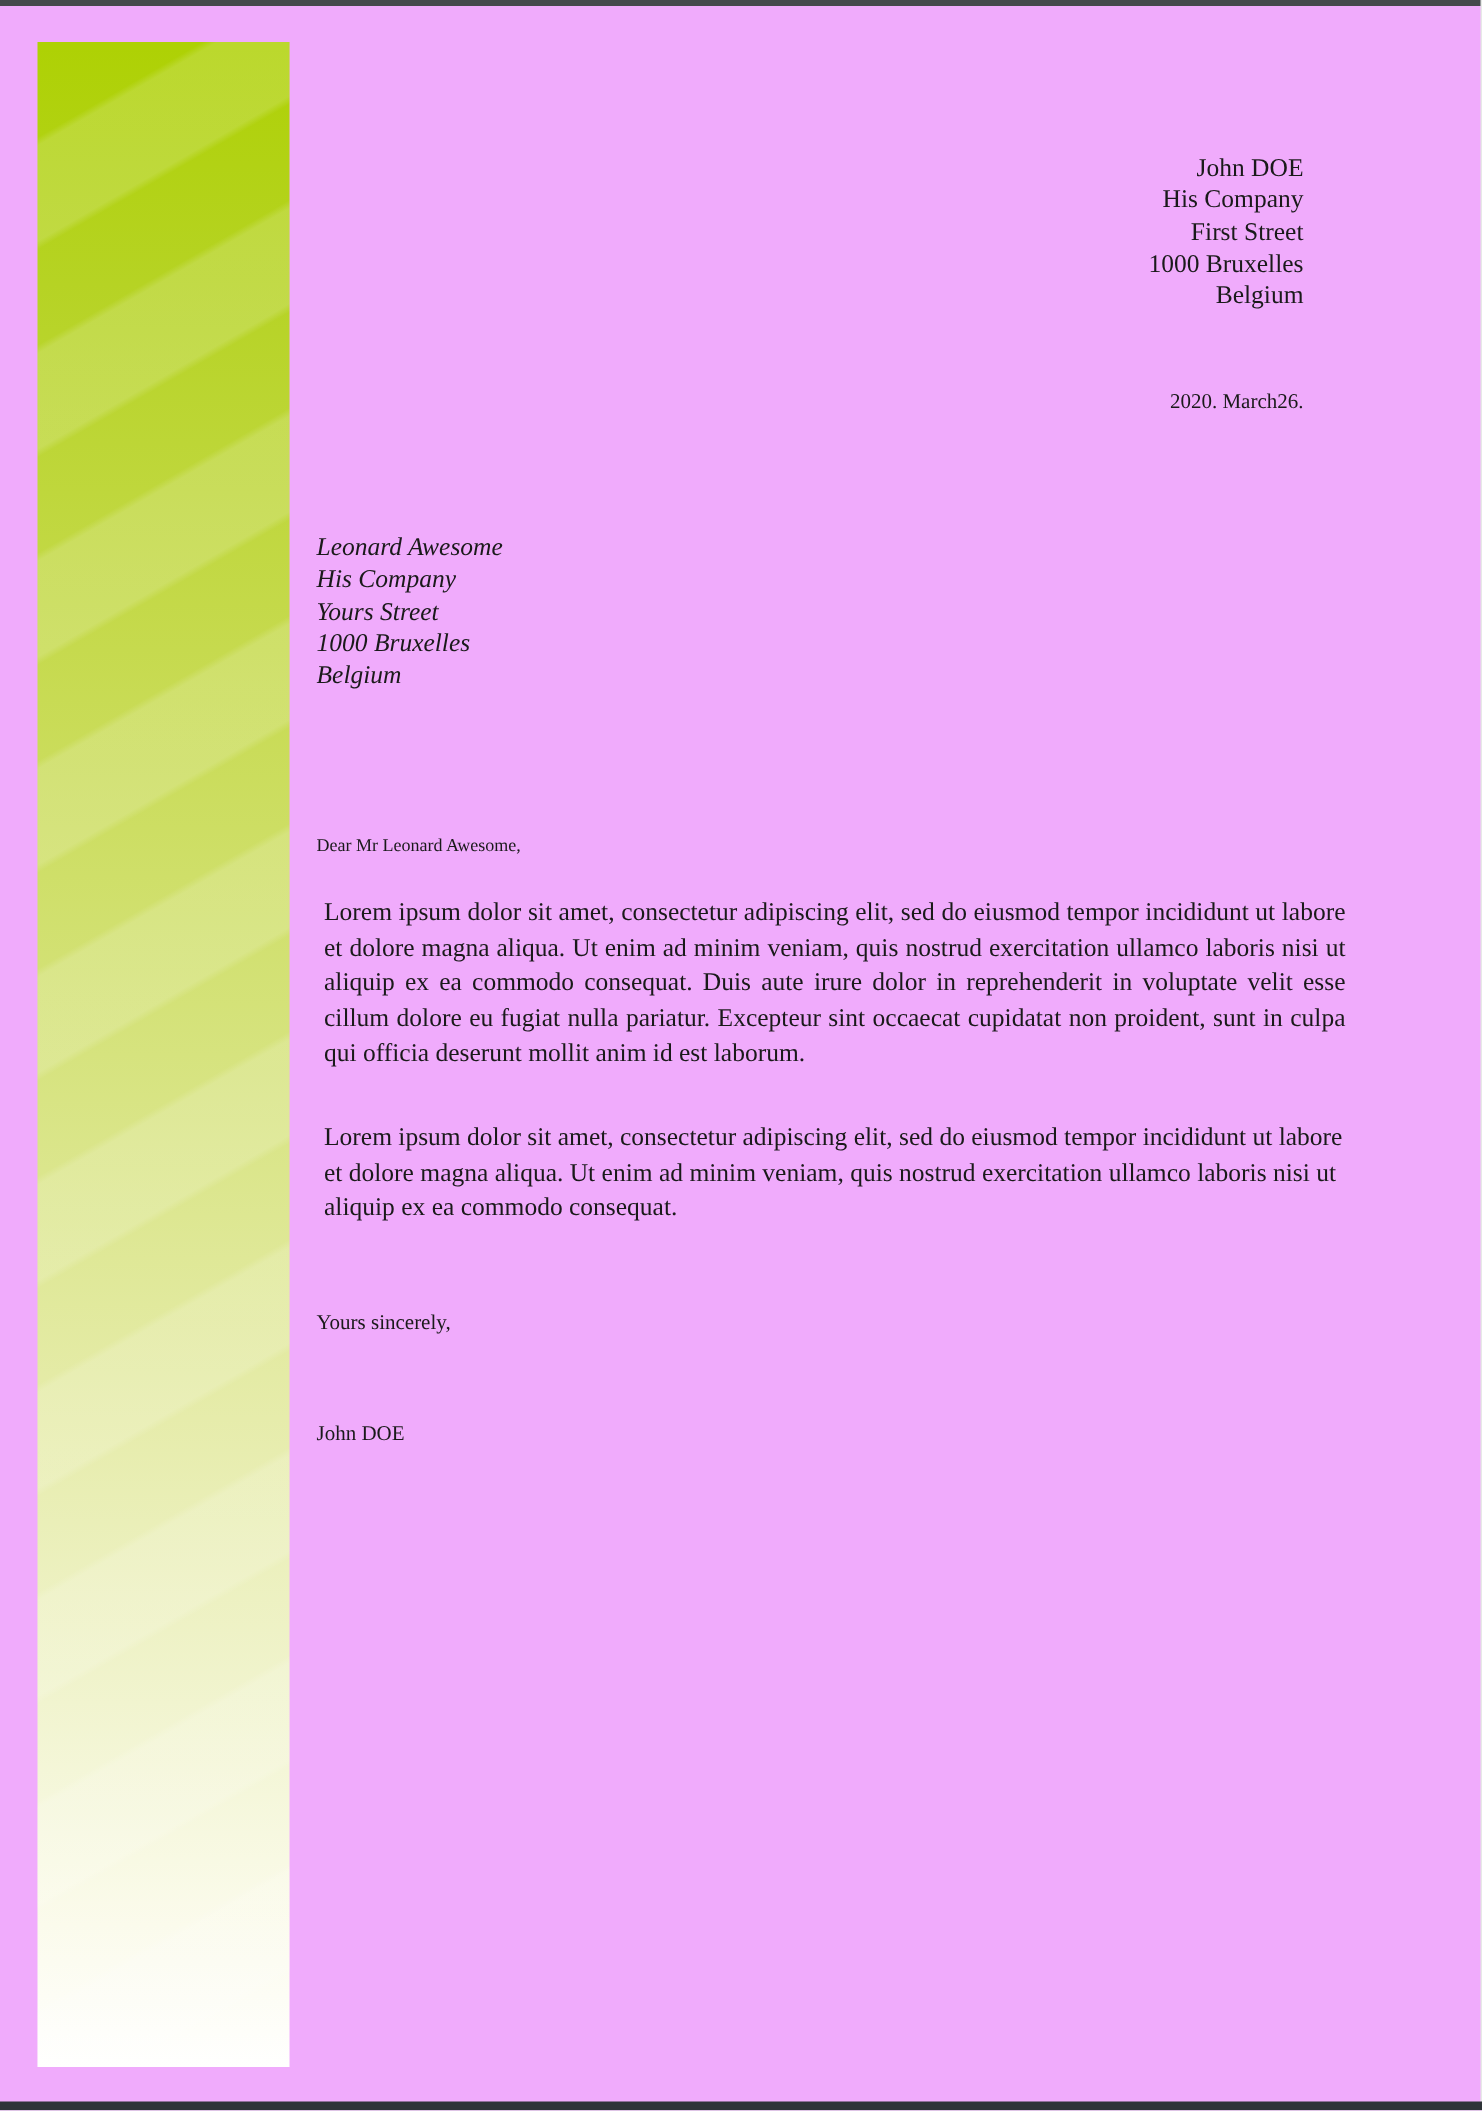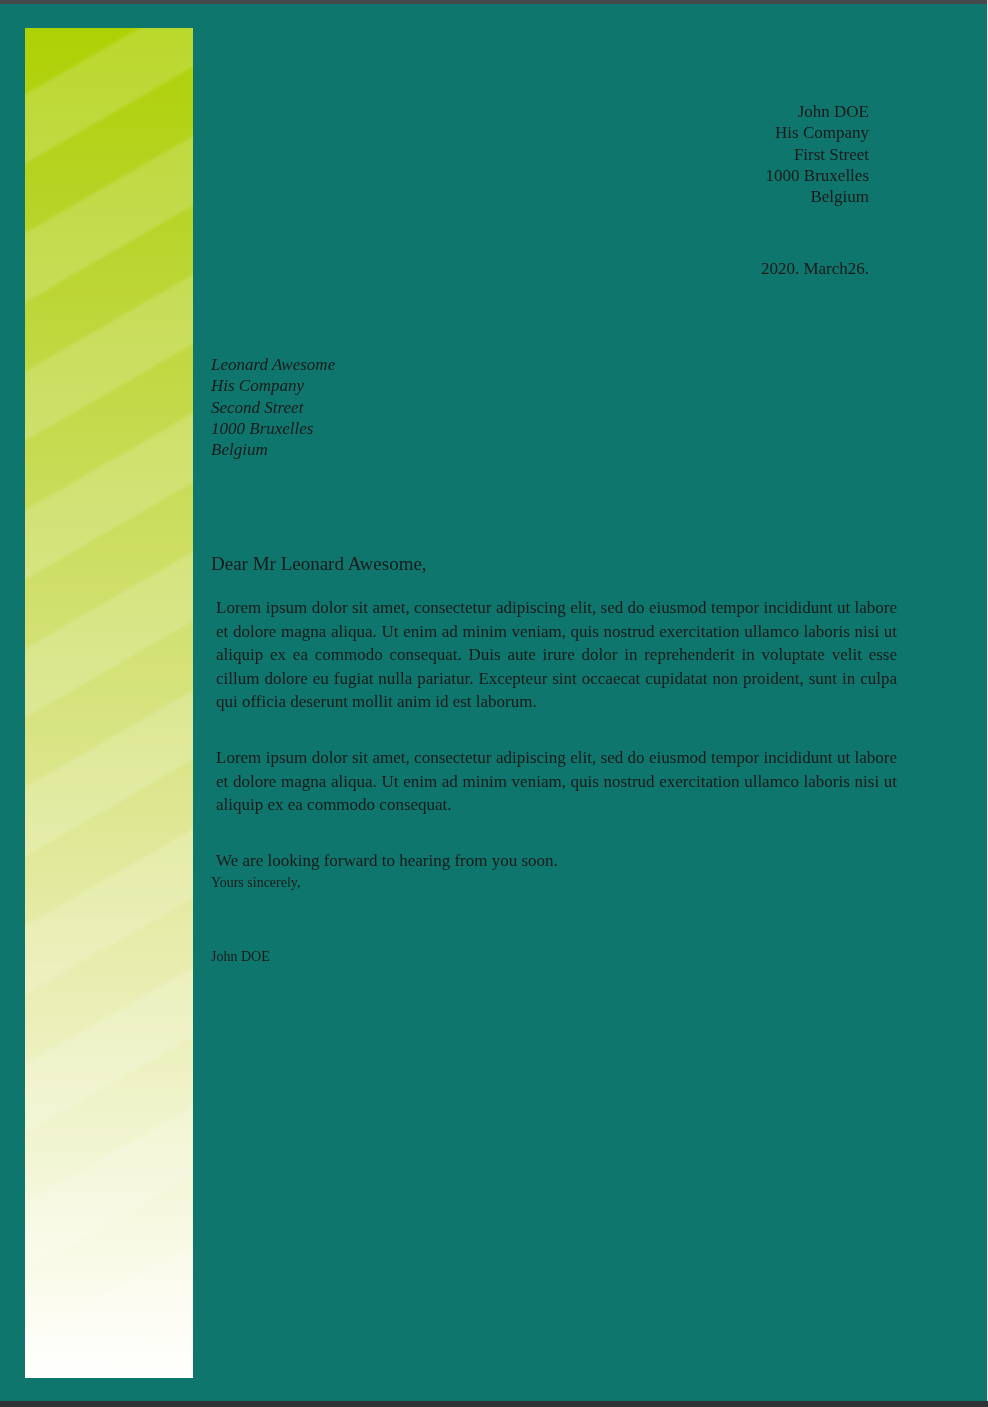--- a/index.html
+++ b/index.html
@@ -4,21 +4,21 @@
 <style>
   html, body {
     margin: 0;
     padding: 0;
     background: #ffffff;
   }
   .page {
     position: relative;
     width: 988px;
     height: 1407px;
-    background: #0f766e;
+    background: #f0abfc;
     font-family: "Liberation Serif", serif;
     color: #1a1a1a;
     overflow: hidden;
   }
   .top-border {
     position: absolute;
     top: 0; left: 0; right: 0;
     height: 4px;
     background: #45494c;
   }
@@ -64,39 +64,39 @@
     text-align: right;
     font-size: 17px;
     line-height: 21.3px;
     white-space: nowrap;
   }
   .date {
     position: absolute;
     top: 258px;
     right: 119px;
     text-align: right;
-    font-size: 17px;
+    font-size: 14px;
     line-height: 21px;
     white-space: nowrap;
   }
   .recipient {
     position: absolute;
     top: 354px;
     left: 211px;
     text-align: left;
     font-size: 17px;
     line-height: 21.3px;
     white-space: nowrap;
     font-style: italic;
   }
   .salutation {
     position: absolute;
     top: 553px;
     left: 211px;
-    font-size: 19px;
+    font-size: 12px;
     line-height: 21px;
   }
   .letter-body {
     position: absolute;
     top: 596px;
     left: 211px;
     width: 686px;
   }
   .letter-body p {
     margin: 0 0 32px 5px;
@@ -139,31 +139,30 @@
     <div>First Street</div>
     <div>1000 Bruxelles</div>
     <div>Belgium</div>
   </div>
 
   <div class="date">2020. March26.</div>
 
   <div class="recipient">
     <div>Leonard Awesome</div>
     <div>His Company</div>
-    <div>Second Street</div>
+    <div>Yours Street</div>
     <div>1000 Bruxelles</div>
     <div>Belgium</div>
   </div>
 
   <div class="salutation">Dear Mr Leonard Awesome,</div>
 
   <div class="letter-body">
     <p>Lorem ipsum dolor sit amet, consectetur adipiscing elit, sed do eiusmod tempor incididunt ut labore et dolore magna aliqua. Ut enim ad minim veniam, quis nostrud exercitation ullamco laboris nisi ut aliquip ex ea commodo consequat. Duis aute irure dolor in reprehenderit in voluptate velit esse cillum dolore eu fugiat nulla pariatur. Excepteur sint occaecat cupidatat non proident, sunt in culpa qui officia deserunt mollit anim id est laborum.</p>
     <p>Lorem ipsum dolor sit amet, consectetur adipiscing elit, sed do eiusmod tempor incididunt ut labore et dolore magna aliqua. Ut enim ad minim veniam, quis nostrud exercitation ullamco laboris nisi ut aliquip ex ea commodo consequat.</p>
-    <p>We are looking forward to hearing from you soon.</p>
   </div>
 
   <div class="closing">Yours sincerely,</div>
 
   <div class="signature">John DOE</div>
 
   <div class="bottom-border"></div>
 
 </div>
 

